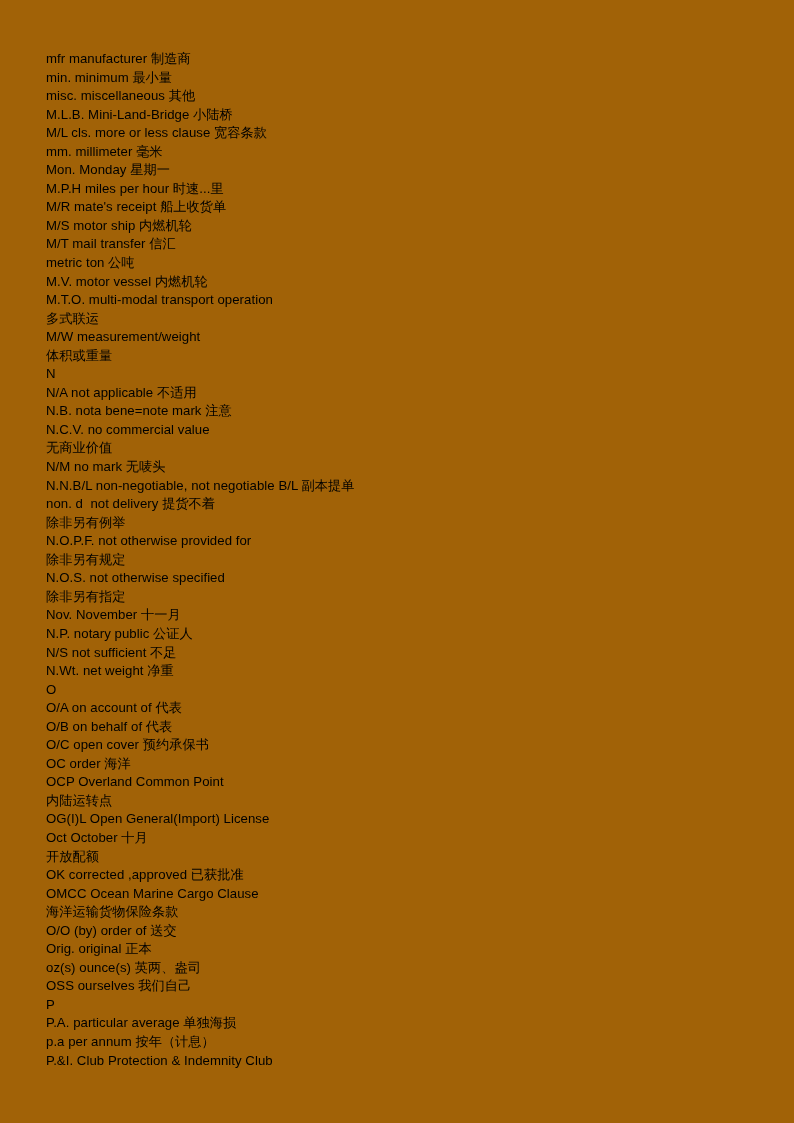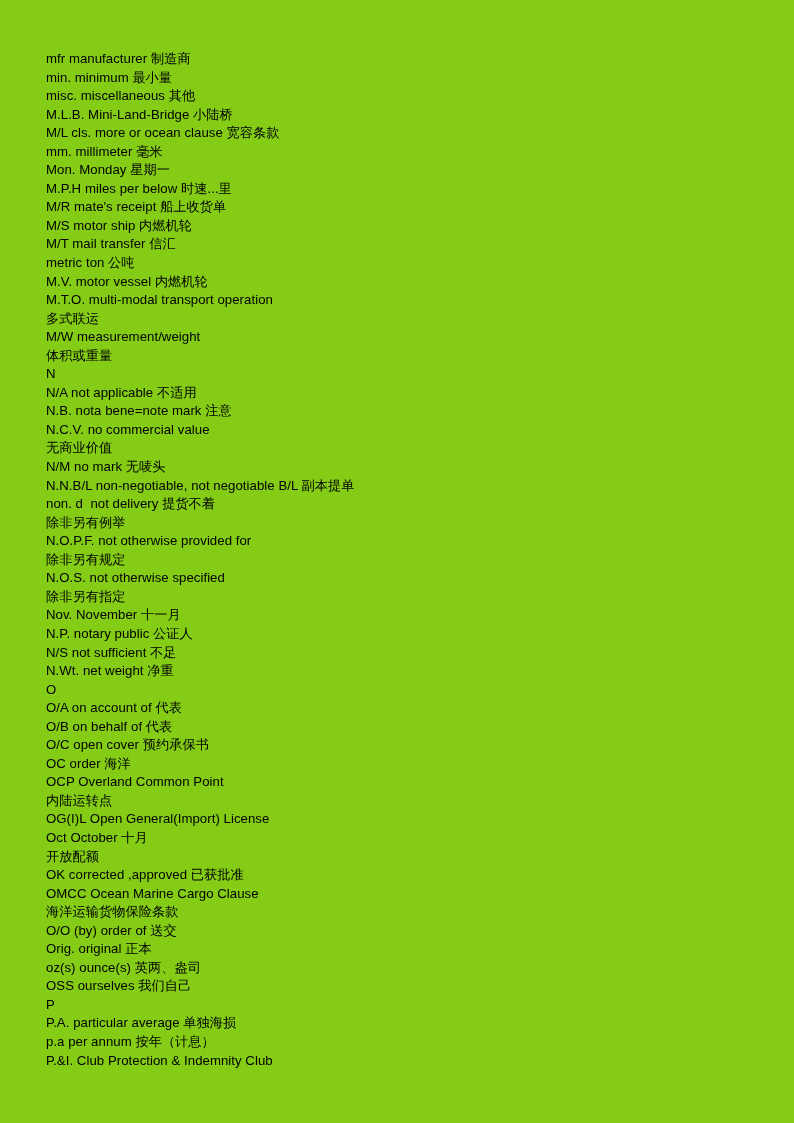--- a/index.html
+++ b/index.html
@@ -12,21 +12,21 @@
     width: 794px;
     height: 1123px;
     font-family: "Liberation Sans", "DejaVu Sans", sans-serif;
     color: #000000;
     -webkit-font-smoothing: antialiased;
   }
   .page {
     position: relative;
     width: 794px;
     height: 1123px;
-    background: #84cc16;
+    background: #a16207;
     box-sizing: border-box;
     overflow: hidden;
   }
   .glossary {
     position: absolute;
     left: 46px;
     top: 50px;
     width: 700px;
   }
   .entry {
@@ -42,24 +42,24 @@
 </style>
 </head>
 <body>
 
 <div class="page">
   <div class="glossary" id="glossary-list">
       <div class="entry">mfr manufacturer 制造商</div>
       <div class="entry">min. minimum 最小量</div>
       <div class="entry">misc. miscellaneous 其他</div>
       <div class="entry">M.L.B. Mini-Land-Bridge 小陆桥</div>
-      <div class="entry">M/L cls. more or ocean clause 宽容条款</div>
+      <div class="entry">M/L cls. more or less clause 宽容条款</div>
       <div class="entry">mm. millimeter 毫米</div>
       <div class="entry">Mon. Monday 星期一</div>
-      <div class="entry">M.P.H miles per below 时速...里</div>
+      <div class="entry">M.P.H miles per hour 时速...里</div>
       <div class="entry">M/R mate's receipt 船上收货单</div>
       <div class="entry">M/S motor ship 内燃机轮</div>
       <div class="entry">M/T mail transfer 信汇</div>
       <div class="entry">metric ton 公吨</div>
       <div class="entry">M.V. motor vessel 内燃机轮</div>
       <div class="entry">M.T.O. multi-modal transport operation</div>
       <div class="entry">多式联运</div>
       <div class="entry">M/W measurement/weight</div>
       <div class="entry">体积或重量</div>
       <div class="entry heading-letter">N</div>

